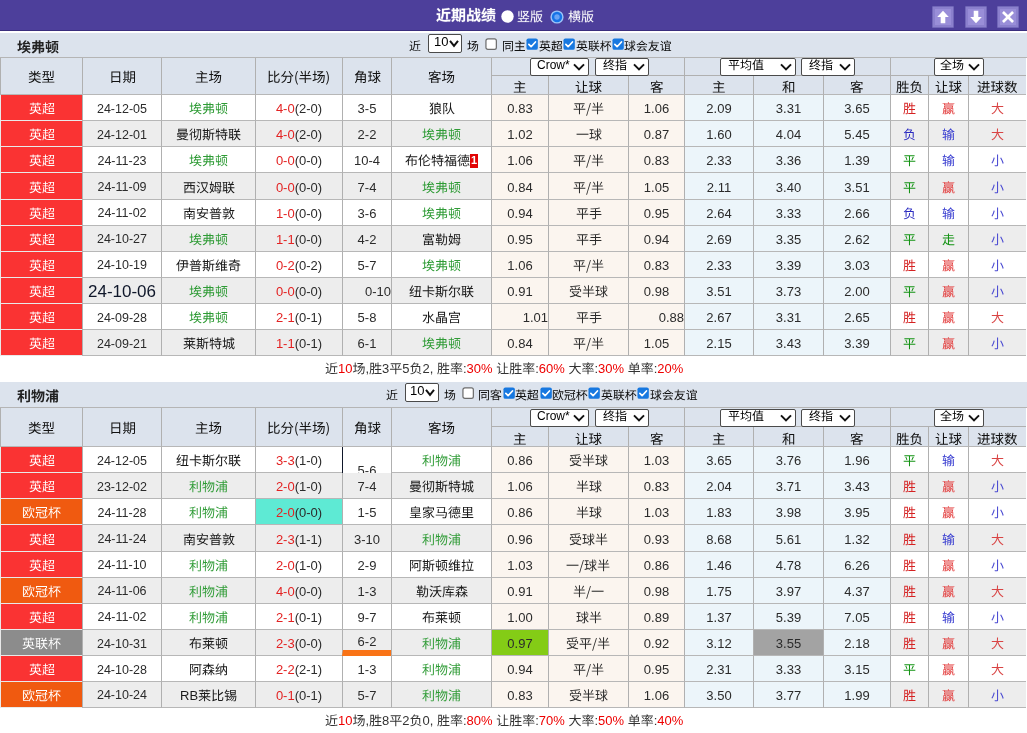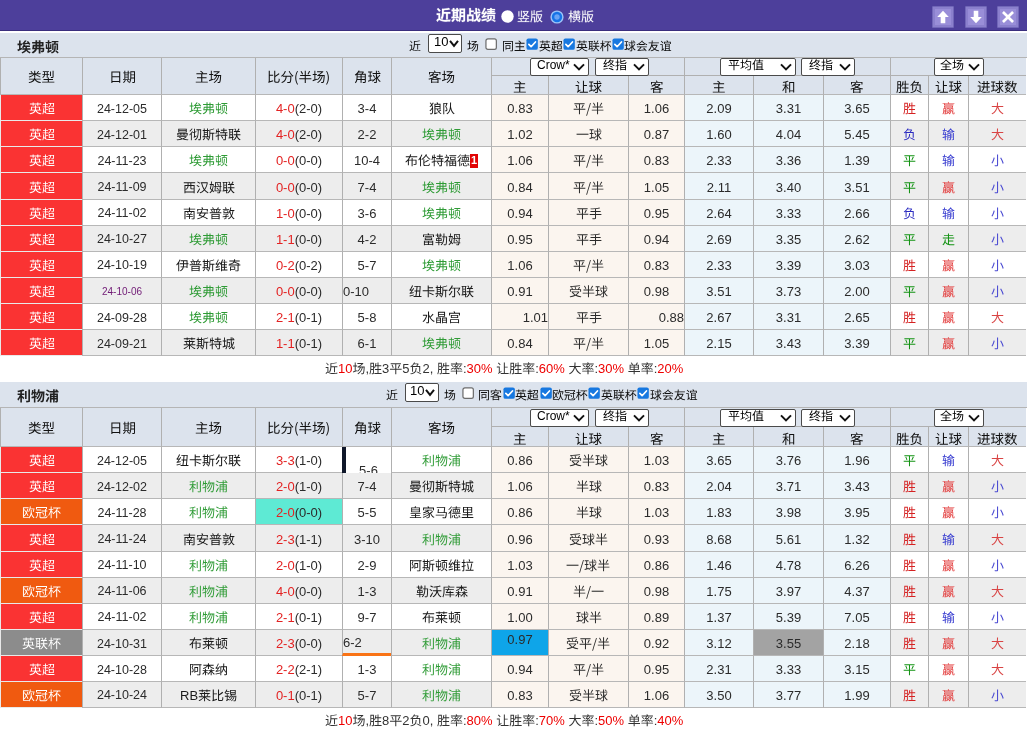--- a/index.html
+++ b/index.html
@@ -426,21 +426,21 @@
           <use href="#c45" x="0"></use>
           <use href="#c46" x="1000"></use>
           <use href="#c47" x="2000"></use>
         </g>
       </svg>
     </div>
     <div style="position:absolute;left:255px;top:95.00px;width:87px;height:26.15px;background:#fff;border-left:1px solid #b0b0b0;border-bottom:1px solid #b7b7b7;box-sizing:border-box;display:flex;align-items:center;justify-content:center;padding-top:2px">
       <span style="font-size:13px"><span style="color:#e32222">4-0</span><span style="color:#2b2b2b">(2-0)</span></span>
     </div>
     <div style="position:absolute;left:342px;top:95.00px;width:49px;height:26.15px;background:#fff;border-left:1px solid #b0b0b0;border-bottom:1px solid #b7b7b7;box-sizing:border-box;display:flex;align-items:center;justify-content:center;padding-top:2px">
-      <span style="font-size:13px;color:#2b2b2b">3-4</span>
+      <span style="font-size:13px;color:#2b2b2b">3-5</span>
     </div>
     <div style="position:absolute;left:391px;top:95.00px;width:100px;height:26.15px;background:#fff;border-left:1px solid #b0b0b0;border-bottom:1px solid #b7b7b7;box-sizing:border-box;display:flex;align-items:center;justify-content:center;padding-top:2px">
       <svg width="26.0" height="17" viewBox="0 0 26.0 17">
         <g transform="translate(0.0,13.3) scale(0.013000,-0.013000)" fill="#1a1a1a">
           <use href="#c48" x="0"></use>
           <use href="#c49" x="1000"></use>
         </g>
       </svg>
     </div>
     <div style="position:absolute;left:491px;top:95.00px;width:57px;height:26.15px;background:#fbf5ef;border-left:1px solid #b0b0b0;border-bottom:1px solid #b7b7b7;box-sizing:border-box;display:flex;align-items:center;justify-content:center;padding-top:2px">
@@ -976,35 +976,35 @@
     </div>
     <div style="position:absolute;left:0px;top:278.05px;width:82px;height:26.15px;background:#fa3333;border-left:1px solid #e9e9e9;border-bottom:1px solid #e9e9e9;box-sizing:border-box;display:flex;align-items:center;justify-content:center;padding-top:2px">
       <svg width="26.0" height="17" viewBox="0 0 26.0 17">
         <g transform="translate(0.0,13.3) scale(0.013000,-0.013000)" fill="#fff">
           <use href="#c14" x="0"></use>
           <use href="#c15" x="1000"></use>
         </g>
       </svg>
     </div>
     <div style="position:absolute;left:82px;top:278.05px;width:79px;height:26.15px;background:#ededed;border-left:1px solid #b0b0b0;border-bottom:1px solid #b7b7b7;box-sizing:border-box;display:flex;align-items:center;justify-content:center;padding-top:2px">
-      <span style="font-size:10px;color:#701a75">24-10-06</span>
+      <span style="font-size:17px;color:#0f172a">24-10-06</span>
     </div>
     <div style="position:absolute;left:161px;top:278.05px;width:94px;height:26.15px;background:#ededed;border-left:1px solid #b0b0b0;border-bottom:1px solid #b7b7b7;box-sizing:border-box;display:flex;align-items:center;justify-content:center;padding-top:2px">
       <svg width="39.0" height="17" viewBox="0 0 39.0 17">
         <g transform="translate(0.0,13.3) scale(0.013000,-0.013000)" fill="#2e9b35">
           <use href="#c45" x="0"></use>
           <use href="#c46" x="1000"></use>
           <use href="#c47" x="2000"></use>
         </g>
       </svg>
     </div>
     <div style="position:absolute;left:255px;top:278.05px;width:87px;height:26.15px;background:#ededed;border-left:1px solid #b0b0b0;border-bottom:1px solid #b7b7b7;box-sizing:border-box;display:flex;align-items:center;justify-content:center;padding-top:2px">
       <span style="font-size:13px"><span style="color:#e32222">0-0</span><span style="color:#2b2b2b">(0-0)</span></span>
     </div>
-    <div style="position:absolute;left:342px;top:278.05px;width:49px;height:26.15px;background:#ededed;border-left:1px solid #b0b0b0;border-bottom:1px solid #b7b7b7;box-sizing:border-box;display:flex;align-items:center;justify-content:flex-start;padding-top:2px">
+    <div style="position:absolute;left:342px;top:278.05px;width:49px;height:26.15px;background:#ededed;border-left:1px solid #b0b0b0;border-bottom:1px solid #b7b7b7;box-sizing:border-box;display:flex;align-items:center;justify-content:flex-end;padding-top:2px">
       <span style="font-size:13px;color:#2b2b2b">0-10</span>
     </div>
     <div style="position:absolute;left:391px;top:278.05px;width:100px;height:26.15px;background:#ededed;border-left:1px solid #b0b0b0;border-bottom:1px solid #b7b7b7;box-sizing:border-box;display:flex;align-items:center;justify-content:center;padding-top:2px">
       <svg width="65.0" height="17" viewBox="0 0 65.0 17">
         <g transform="translate(0.0,13.3) scale(0.013000,-0.013000)" fill="#1a1a1a">
           <use href="#c78" x="0"></use>
           <use href="#c79" x="1000"></use>
           <use href="#c55" x="2000"></use>
           <use href="#c80" x="3000"></use>
           <use href="#c16" x="4000"></use>
@@ -1540,21 +1540,21 @@
           <use href="#c79" x="1000"></use>
           <use href="#c55" x="2000"></use>
           <use href="#c80" x="3000"></use>
           <use href="#c16" x="4000"></use>
         </g>
       </svg>
     </div>
     <div style="position:absolute;left:255px;top:447.00px;width:87px;height:26.15px;background:#fff;border-left:1px solid #b0b0b0;border-bottom:1px solid #b7b7b7;box-sizing:border-box;display:flex;align-items:center;justify-content:center;padding-top:2px">
       <span style="font-size:13px"><span style="color:#e32222">3-3</span><span style="color:#2b2b2b">(1-0)</span></span>
     </div>
-    <div style="position:absolute;left:342px;top:447.00px;width:49px;height:27px;background:#fff;border-left:4px solid #0f172a;border-bottom:1px solid #b7b7b7;box-sizing:border-box;display:flex;align-items:center;justify-content:center;padding-top:20px">
+    <div style="position:absolute;left:342px;top:447.00px;width:49px;height:27px;background:#fff;border-left:1px solid #0f172a;border-bottom:1px solid #b7b7b7;box-sizing:border-box;display:flex;align-items:center;justify-content:center;padding-top:20px">
       <span style="font-size:13px;color:#2b2b2b">5-6</span>
     </div>
     <div style="position:absolute;left:391px;top:447.00px;width:100px;height:26.15px;background:#fff;border-left:1px solid #b0b0b0;border-bottom:1px solid #b7b7b7;box-sizing:border-box;display:flex;align-items:center;justify-content:center;padding-top:2px">
       <svg width="39.0" height="17" viewBox="0 0 39.0 17">
         <g transform="translate(0.0,13.3) scale(0.013000,-0.013000)" fill="#2e9b35">
           <use href="#c94" x="0"></use>
           <use href="#c95" x="1000"></use>
           <use href="#c96" x="2000"></use>
         </g>
       </svg>
@@ -1606,21 +1606,21 @@
     </div>
     <div style="position:absolute;left:0px;top:473.15px;width:82px;height:26.15px;background:#fa3333;border-left:1px solid #e9e9e9;border-bottom:1px solid #e9e9e9;box-sizing:border-box;display:flex;align-items:center;justify-content:center;padding-top:2px">
       <svg width="26.0" height="17" viewBox="0 0 26.0 17">
         <g transform="translate(0.0,13.3) scale(0.013000,-0.013000)" fill="#fff">
           <use href="#c14" x="0"></use>
           <use href="#c15" x="1000"></use>
         </g>
       </svg>
     </div>
     <div style="position:absolute;left:82px;top:473.15px;width:79px;height:26.15px;background:#ededed;border-left:1px solid #b0b0b0;border-bottom:1px solid #b7b7b7;box-sizing:border-box;display:flex;align-items:center;justify-content:center;padding-top:2px">
-      <span style="font-size:12.5px;color:#2b2b2b">24-12-02</span>
+      <span style="font-size:12.5px;color:#2b2b2b">23-12-02</span>
     </div>
     <div style="position:absolute;left:161px;top:473.15px;width:94px;height:26.15px;background:#ededed;border-left:1px solid #b0b0b0;border-bottom:1px solid #b7b7b7;box-sizing:border-box;display:flex;align-items:center;justify-content:center;padding-top:2px">
       <svg width="39.0" height="17" viewBox="0 0 39.0 17">
         <g transform="translate(0.0,13.3) scale(0.013000,-0.013000)" fill="#2e9b35">
           <use href="#c94" x="0"></use>
           <use href="#c95" x="1000"></use>
           <use href="#c96" x="2000"></use>
         </g>
       </svg>
     </div>
@@ -1703,21 +1703,21 @@
           <use href="#c94" x="0"></use>
           <use href="#c95" x="1000"></use>
           <use href="#c96" x="2000"></use>
         </g>
       </svg>
     </div>
     <div style="position:absolute;left:255px;top:499.30px;width:87px;height:26.15px;background:#5eead4;border-left:1px solid #b0b0b0;border-bottom:1px solid #b7b7b7;box-sizing:border-box;display:flex;align-items:center;justify-content:center;padding-top:2px">
       <span style="font-size:13px"><span style="color:#e32222">2-0</span><span style="color:#2b2b2b">(0-0)</span></span>
     </div>
     <div style="position:absolute;left:342px;top:499.30px;width:49px;height:26.15px;background:#fff;border-left:1px solid #b0b0b0;border-bottom:1px solid #b7b7b7;box-sizing:border-box;display:flex;align-items:center;justify-content:center;padding-top:2px">
-      <span style="font-size:13px;color:#2b2b2b">5-5</span>
+      <span style="font-size:13px;color:#2b2b2b">1-5</span>
     </div>
     <div style="position:absolute;left:391px;top:499.30px;width:100px;height:26.15px;background:#fff;border-left:1px solid #b0b0b0;border-bottom:1px solid #b7b7b7;box-sizing:border-box;display:flex;align-items:center;justify-content:center;padding-top:2px">
       <svg width="65.0" height="17" viewBox="0 0 65.0 17">
         <g transform="translate(0.0,13.3) scale(0.013000,-0.013000)" fill="#1a1a1a">
           <use href="#c97" x="0"></use>
           <use href="#c98" x="1000"></use>
           <use href="#c99" x="2000"></use>
           <use href="#c62" x="3000"></use>
           <use href="#c100" x="4000"></use>
         </g>
@@ -2109,33 +2109,33 @@
         <g transform="translate(0.0,13.3) scale(0.013000,-0.013000)" fill="#1a1a1a">
           <use href="#c59" x="0"></use>
           <use href="#c85" x="1000"></use>
           <use href="#c47" x="2000"></use>
         </g>
       </svg>
     </div>
     <div style="position:absolute;left:255px;top:630.05px;width:87px;height:26.15px;background:#ededed;border-left:1px solid #b0b0b0;border-bottom:1px solid #b7b7b7;box-sizing:border-box;display:flex;align-items:center;justify-content:center;padding-top:2px">
       <span style="font-size:13px"><span style="color:#e32222">2-3</span><span style="color:#2b2b2b">(0-0)</span></span>
     </div>
-    <div style="position:absolute;left:342px;top:630.05px;width:49px;height:26.15px;background:#ededed;border-left:1px solid #b0b0b0;border-bottom:3px solid #f97316;box-sizing:border-box;display:flex;align-items:center;justify-content:flex-start;padding-top:2px">
+    <div style="position:absolute;left:342px;top:630.05px;width:49px;height:26.15px;background:#ededed;border-left:1px solid #b0b0b0;border-bottom:6px solid #f97316;box-sizing:border-box;display:flex;align-items:center;justify-content:center;padding-top:2px">
       <span style="font-size:13px;color:#2b2b2b">6-2</span>
     </div>
     <div style="position:absolute;left:391px;top:630.05px;width:100px;height:26.15px;background:#ededed;border-left:1px solid #b0b0b0;border-bottom:1px solid #b7b7b7;box-sizing:border-box;display:flex;align-items:center;justify-content:center;padding-top:2px">
       <svg width="39.0" height="17" viewBox="0 0 39.0 17">
         <g transform="translate(0.0,13.3) scale(0.013000,-0.013000)" fill="#2e9b35">
           <use href="#c94" x="0"></use>
           <use href="#c95" x="1000"></use>
           <use href="#c96" x="2000"></use>
         </g>
       </svg>
     </div>
-    <div style="position:absolute;left:491px;top:630.05px;width:57px;height:26.15px;background:#0ea5e9;border-left:1px solid #b0b0b0;border-bottom:1px solid #b7b7b7;box-sizing:border-box;display:flex;align-items:flex-start;justify-content:center;padding-top:2px">
+    <div style="position:absolute;left:491px;top:630.05px;width:57px;height:26.15px;background:#84cc16;border-left:1px solid #b0b0b0;border-bottom:1px solid #b7b7b7;box-sizing:border-box;display:flex;align-items:center;justify-content:center;padding-top:2px">
       <span style="font-size:13px;color:#2b2b2b">0.97</span>
     </div>
     <div style="position:absolute;left:548px;top:630.05px;width:80px;height:26.15px;background:#fbf5ef;border-left:1px solid #b0b0b0;border-bottom:1px solid #b7b7b7;box-sizing:border-box;display:flex;align-items:center;justify-content:center;padding-top:2px">
       <svg width="44.1" height="17" viewBox="0 0 44.1 17">
         <g transform="translate(0.0,13.3) scale(0.013000,-0.013000)" fill="#2b2b2b">
           <use href="#c81" x="0"></use>
           <use href="#c35" x="1000"></use>
           <use href="#c50" x="2000"></use>
           <use href="#c29" x="2392"></use>
         </g>

